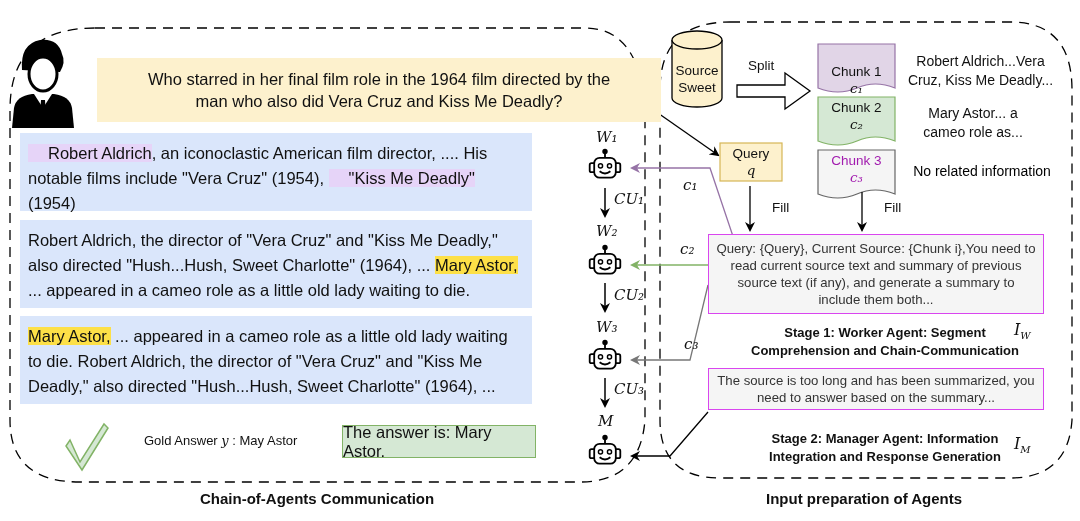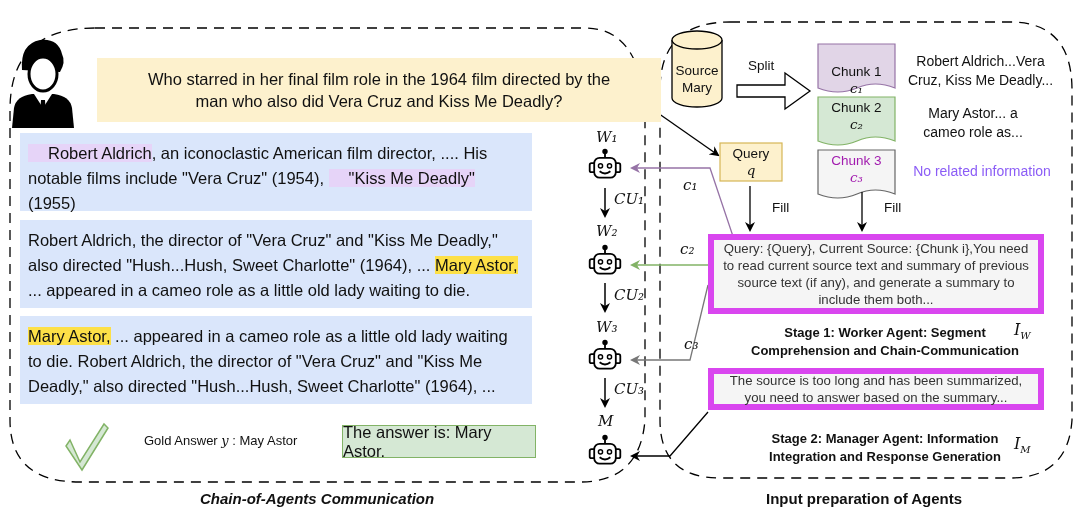--- a/index.html
+++ b/index.html
@@ -15,21 +15,21 @@
   .hl-purple { background: #e6d4f8; padding-left: 20px; }
   .hl-green { background: #fde047; }
   .gold { left: 144px; top: 433px; font-size: 13px; }
   .answer-box { left: 342px; top: 425px; width: 194px; height: 33px; background: #d5e8d4;
                 border: 1px solid #82b366; box-sizing: border-box; font-size: 16.5px;
                 display: flex; align-items: center; justify-content: center; }
   .caption { font-weight: bold; font-size: 15px; }
   .math { font-family: "DejaVu Serif", serif; font-style: italic; }
   .robot-label { font-size: 15px; }
   .chunk-text { font-size: 14px; text-align: center; line-height: 19px; }
-  .prompt { background: #f5f5f5; border: 6px solid #d946ef; box-sizing: border-box;
+  .prompt { background: #f5f5f5; border: 1px solid #d946ef; box-sizing: border-box;
             font-size: 13.2px; line-height: 17px; text-align: center; color: #333;
             display: flex; align-items: center; justify-content: center; }
   .stage { font-weight: bold; font-size: 13px; text-align: center; line-height: 18px; }
 </style>
 </head>
 <body>
 
 <svg class="canvas" width="1080" height="521" viewBox="0 0 1080 521">
   <defs>
     <marker id="ab" markerWidth="10" markerHeight="10" refX="8" refY="5" orient="auto" markerUnits="userSpaceOnUse">
@@ -101,75 +101,75 @@
 
   <line x1="750" y1="186" x2="750" y2="230" stroke="#000" stroke-width="1.3" marker-end="url(#ab)"></line>
   <line x1="862" y1="192" x2="862" y2="230" stroke="#000" stroke-width="1.3" marker-end="url(#ab)"></line>
 </svg>
 
 <div class="abs query-box">
   <span style="padding:0 40px;">Who starred in her final film role in the 1964 film directed by the man who also did Vera Cruz and Kiss Me Deadly?</span>
 </div>
 
 <div class="abs doc" style="top:133px; height:78px;">
-  <span class="hl-purple">Robert Aldrich</span><span>, an iconoclastic American film director, .... His notable films include "Vera Cruz" (1954), </span><span class="hl-purple">"Kiss Me Deadly"</span><span> (1955)</span>
+  <span class="hl-purple">Robert Aldrich</span><span>, an iconoclastic American film director, .... His notable films include "Vera Cruz" (1954), </span><span class="hl-purple">"Kiss Me Deadly"</span><span> (1954)</span>
 </div>
 
 <div class="abs doc" style="top:220px; height:88px;">
   <span>Robert Aldrich, the director of "Vera Cruz" and "Kiss Me Deadly," also directed "Hush...Hush, Sweet Charlotte" (1964), ... </span><span class="hl-green">Mary Astor,</span><span> ... appeared in a cameo role as a little old lady waiting to die.</span>
 </div>
 
 <div class="abs doc" style="top:316px; height:88px;">
   <span class="hl-green"> Mary Astor,</span><span> ... appeared in a cameo role as a little old lady waiting to die. Robert Aldrich, the director of "Vera Cruz" and "Kiss Me Deadly," also directed "Hush...Hush, Sweet Charlotte" (1964), ...</span>
 </div>
 
 <div class="abs gold">
   <span>Gold Answer </span><span class="math">y</span><span> : May Astor</span>
 </div>
 
 <div class="abs answer-box">
   <span>The answer is: Mary Astor.</span>
 </div>
 
-<div class="abs caption" style="left:200px; top:490px;font-style:italic;">Chain-of-Agents Communication</div>
+<div class="abs caption" style="left:200px; top:490px;">Chain-of-Agents Communication</div>
 
 <div class="abs math robot-label" style="left:596px; top:128px;">W₁</div>
 <div class="abs math robot-label" style="left:614px; top:190px;">CU₁</div>
 <div class="abs math robot-label" style="left:596px; top:222px;">W₂</div>
 <div class="abs math robot-label" style="left:614px; top:286px;text-align:center;">CU₂</div>
 <div class="abs math robot-label" style="left:596px; top:318px;">W₃</div>
 <div class="abs math robot-label" style="left:614px; top:380px;">CU₃</div>
 <div class="abs math robot-label" style="left:598px; top:412px;">M</div>
 
 <div class="abs math robot-label" style="left:683px; top:176px;">c₁</div>
 <div class="abs math robot-label" style="left:680px; top:240px;">c₂</div>
 <div class="abs math robot-label" style="left:684px; top:335px;">c₃</div>
 
 <div class="abs" style="left:672px; top:62px; width:50px; text-align:center; font-size:13.5px; line-height:17px;">
   <div>Source</div>
-  <div>Mary</div>
+  <div>Sweet</div>
 </div>
 <div class="abs" style="left:748px; top:58px; font-size:13.5px;">Split</div>
 
 <div class="abs" style="left:818px; top:46px; width:77px; text-align:center; font-size:13.5px; line-height:17px;margin-top:17px;">
   <div>Chunk 1</div>
   <div class="math">c₁</div>
 </div>
 <div class="abs" style="left:818px; top:99px; width:77px; text-align:center; font-size:13.5px; line-height:17px;">
   <div>Chunk 2</div>
   <div class="math">c₂</div>
 </div>
 <div class="abs" style="left:818px; top:152px; width:77px; text-align:center; font-size:13.5px; line-height:17px; color:#a21caf;">
   <div>Chunk 3</div>
   <div class="math">c₃</div>
 </div>
 
 <div class="abs chunk-text" style="left:898px; top:52px; width:165px;">Robert Aldrich...Vera Cruz, Kiss Me Deadly...</div>
 <div class="abs chunk-text" style="left:908px; top:104px; width:130px;">Mary Astor... a cameo role as...</div>
-<div class="abs chunk-text" style="left:902px; top:162px; width:160px; color:#8b5cf6;">No related information</div>
+<div class="abs chunk-text" style="left:902px; top:162px; width:160px; color:#000000;">No related information</div>
 
 <div class="abs" style="left:720px; top:145px; width:62px; text-align:center; font-size:13.5px; line-height:17px;">
   <div>Query</div>
   <div class="math">q</div>
 </div>
 
 <div class="abs" style="left:772px; top:200px; font-size:13.5px;">Fill</div>
 <div class="abs" style="left:884px; top:200px; font-size:13.5px;">Fill</div>
 
 <div class="abs prompt" style="left:708px; top:234px; width:336px; height:80px;">

